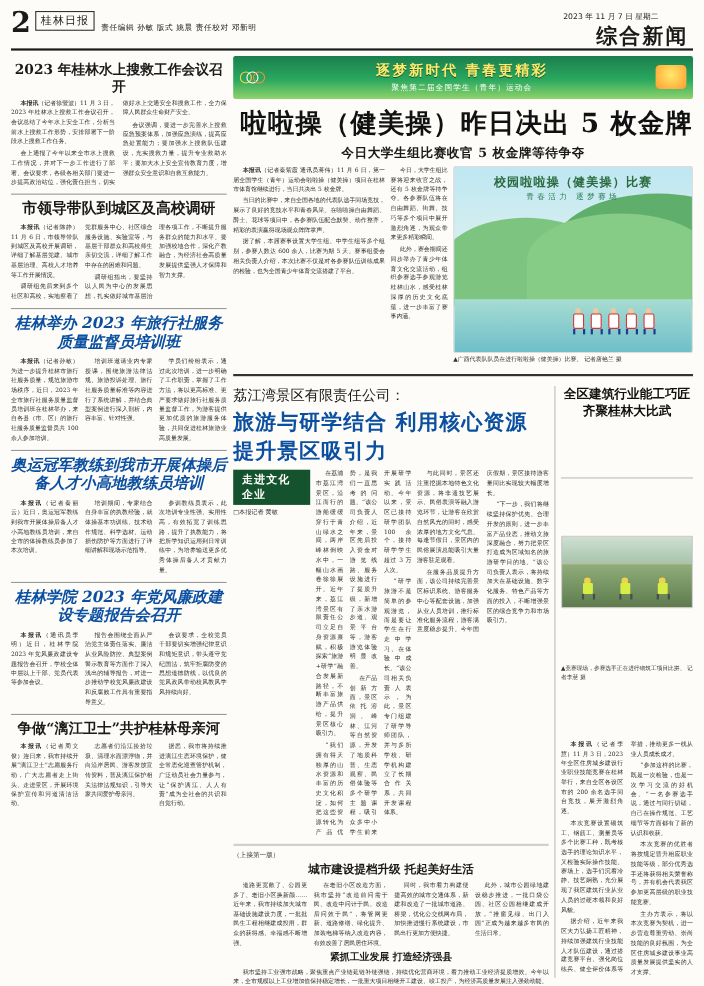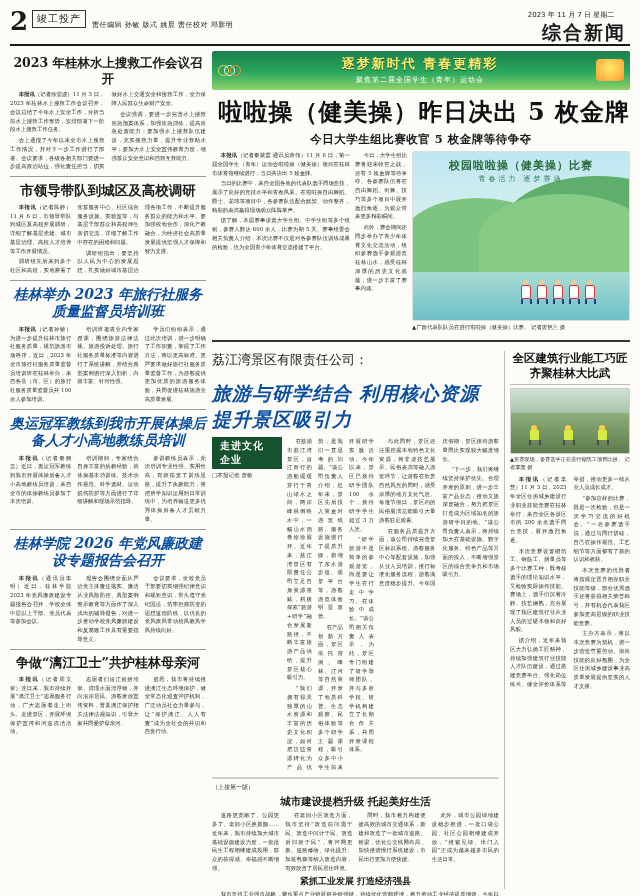--- a/index.html
+++ b/index.html
@@ -11,21 +11,21 @@
     overflow:hidden;
     position:relative;
   }
   .page{width:640px;height:896px;position:relative;box-sizing:border-box;padding:8px 10px 6px 10px;}
 
   
   .masthead{display:flex;align-items:flex-start;height:34px;border-bottom:2px solid #1a1a1a;padding-bottom:2px;}
   .pagenum{font-family:"DejaVu Serif","Liberation Serif",serif;font-size:26px;font-weight:bold;line-height:1;padding-right:4px;}
   .logo-box{border:1px solid #333;padding:1px 4px;font-size:10px;letter-spacing:1px;margin-top:2px;}
   .editors{font-size:7px;line-height:1.5;margin-left:6px;margin-top:12px;color:#222;letter-spacing:0.5px;}
-  .mh-right{margin-left:auto;text-align:center;}
+  .mh-right{margin-left:auto;text-align:left;}
   .mh-date{font-size:7px;color:#222;margin-top:2px;}
   .mh-title{font-family:"DejaVu Serif","Liberation Serif",serif;font-size:19px;font-weight:bold;letter-spacing:2px;border-bottom:2px solid #1a1a1a;padding:0 4px 14px 30px;}
 
   
   .grid{display:flex;gap:6px;margin-top:5px;height:838px;}
   .col-left{width:196px;flex:0 0 196px;}
   .col-mid{flex:1;display:flex;flex-direction:column;gap:4px;}
 
   
   .lead{font-family:"DejaVu Serif","Liberation Serif",serif;font-weight:bold;text-align:center;line-height:1.25;margin:4px 0 4px 0;}
@@ -67,21 +67,21 @@
   .ill-title{position:absolute;top:6px;left:0;right:0;text-align:center;font-family:"DejaVu Serif","Liberation Serif",serif;font-size:11px;font-weight:bold;color:#2b6b3f;letter-spacing:1px;}
   .ill-sub{position:absolute;top:22px;left:0;right:0;text-align:center;font-size:7px;color:#2f7d57;letter-spacing:3px;}
   .athlete{position:absolute;bottom:18px;width:9px;height:22px;}
   .athlete .hd{width:5px;height:5px;border-radius:50%;background:#f2c89a;margin:0 auto;}
   .athlete .bd{width:8px;height:12px;background:#fff;border:1px solid #d33;border-radius:2px;margin:0 auto;}
   .athlete .lg{width:7px;height:5px;border-left:2px solid #1b3d8f;border-right:2px solid #1b3d8f;margin:0 auto;}
   .ill-caption{font-size:5.4px;color:#333;margin-top:2px;line-height:1.5;}
 
   
   .feat-kicker{font-family:"DejaVu Serif","Liberation Serif",serif;font-size:13px;font-weight:normal;}
-  .feat-title{font-family:"DejaVu Serif","Liberation Serif",serif;font-size:19px;font-weight:bold;color:#0b4fa0;letter-spacing:1px;margin-top:12px;font-style:italic;}
+  .feat-title{font-family:"DejaVu Serif","Liberation Serif",serif;font-size:19px;font-weight:bold;color:#0b4fa0;letter-spacing:1px;margin-top:2px;}
   .tagbox{display:inline-block;background:#14532d;color:#fff;font-family:"DejaVu Serif","Liberation Serif",serif;font-size:10px;font-weight:bold;padding:2px 8px;letter-spacing:1px;}
   .byline{font-size:5.6px;color:#333;margin-top:3px;}
 
   
   .photo{border:1px solid #cfcfcf;position:relative;overflow:hidden;background:#cbb9a3;border-radius:1px;}
   .photo .pv-sky{position:absolute;left:0;right:0;top:0;height:38%;background:linear-gradient(180deg,#d8dde0,#b9c3c6);}
   .photo .pv-ground{position:absolute;left:0;right:0;bottom:0;height:62%;background:linear-gradient(180deg,#b4a088,#8d7a63);}
   .photo .worker{position:absolute;bottom:12%;width:10px;height:20px;}
   .photo .worker .h{width:6px;height:5px;background:#f2d24a;border-radius:3px 3px 1px 1px;margin:0 auto;}
   .photo .worker .b{width:9px;height:10px;background:#d8ec46;margin:0 auto;border-radius:1px;}
@@ -97,21 +97,21 @@
   .flex-row{display:flex;gap:5px;}
   .tiny-rule{border-top:1px solid #bbb;margin:3px 0;}
 </style>
 </head>
 <body>
 
 <div class="page">
 
   <div class="masthead">
     <div class="pagenum">2</div>
-    <div class="logo-box">竣工投产</div>
+    <div class="logo-box">桂林日报</div>
     <div class="editors">责任编辑  孙敏  版式  姚晨  责任校对  邓新明</div>
     <div class="mh-right">
       <div class="mh-date">2023 年 11 月 7 日  星期二</div>
       <div class="mh-title">综合新闻</div>
     </div>
   </div>
 
   <div class="grid">
 
     <div class="col-left">
@@ -141,21 +141,21 @@
       <div class="rule"></div>
 
       <div class="lead s3">奥运冠军教练到我市开展体操后备人才小高地教练员培训</div>
       <div class="cols3 body">
         <p><span class="dateline">本报讯</span><span>（记者秦丽云）近日，奥运冠军教练到我市开展体操后备人才小高地教练员培训，来自全市的体操教练员参加了本次培训。</span></p>
         <p>培训期间，专家结合自身丰富的执教经验，就体操基本功训练、技术动作规范、科学选材、运动损伤防护等方面进行了详细讲解和现场示范指导。</p>
         <p>参训教练员表示，此次培训专业性强、实用性高，有效拓宽了训练思路，提升了执教能力，将把所学知识运用到日常训练中，为培养输送更多优秀体操后备人才贡献力量。</p>
       </div>
       <div class="rule"></div>
 
-      <div class="lead s3">桂林学院 2026 年党风廉政建设专题报告会召开</div>
+      <div class="lead s3">桂林学院 2023 年党风廉政建设专题报告会召开</div>
       <div class="cols3 body">
         <p><span class="dateline">本报讯</span><span>（通讯员李明）近日，桂林学院 2023 年党风廉政建设专题报告会召开，学校全体中层以上干部、党员代表等参加会议。</span></p>
         <p>报告会围绕全面从严治党主体责任落实、廉洁从业风险防控、典型案例警示教育等方面作了深入浅出的辅导报告，对进一步推动学校党风廉政建设和反腐败工作具有重要指导意义。</p>
         <p>会议要求，全校党员干部要切实增强纪律意识和规矩意识，带头遵守党纪国法，筑牢拒腐防变的思想道德防线，以优良的党风政风带动校风教风学风持续向好。</p>
       </div>
       <div class="rule"></div>
 
       <div class="lead s4">争做“漓江卫士”共护桂林母亲河</div>
       <div class="cols3 body">
         <p><span class="dateline">本报讯</span><span>（记者周文俊）连日来，我市持续开展“漓江卫士”志愿服务行动，广大志愿者走上街头、走进景区，开展环境保护宣传和河道清洁活动。</span></p>
@@ -290,21 +290,21 @@
               <p>同时，我市着力构建便捷高效的城市交通体系，新建和改造了一批城市道路、桥梁，优化公交线网布局，加快推进慢行系统建设，市民出行更加方便快捷。</p>
               <p>此外，城市公园绿地建设稳步推进，一批口袋公园、社区公园相继建成开放，“推窗见绿、出门入园”正成为越来越多市民的生活日常。</p>
             </div>
             <div class="sub-head sm">紧抓工业发展  打造经济强县</div>
             <div class="body">
               <p>我市坚持工业强市战略，聚焦重点产业链延链补链强链，持续优化营商环境，着力推动工业经济提质增效。今年以来，全市规模以上工业增加值保持稳定增长，一批重大项目相继开工建设、竣工投产，为经济高质量发展注入强劲动能。</p>
             </div>
           </div>
         </div>
 
-        <div style="width:120px;flex:0 0 120px;border-left:1px solid #bbb;padding-left:5px;display:flex;flex-direction:column;">
+        <div style="width:120px;flex:0 0 120px;border-left:1px solid #bbb;padding-left:5px;display:flex;flex-direction:column;justify-content:space-between;">
           <div class="right-head">全区建筑行业能工巧匠齐聚桂林大比武</div>
           <div class="tiny-rule"></div>
           <div class="photo green" style="height:64px;">
             <div class="pv-sky"></div>
             <div class="pv-ground"></div>
             <div class="worker" style="left:18px;">
                 <div class="h"></div>
                 <div class="b"></div>
                 <div class="l"></div>
               </div>

